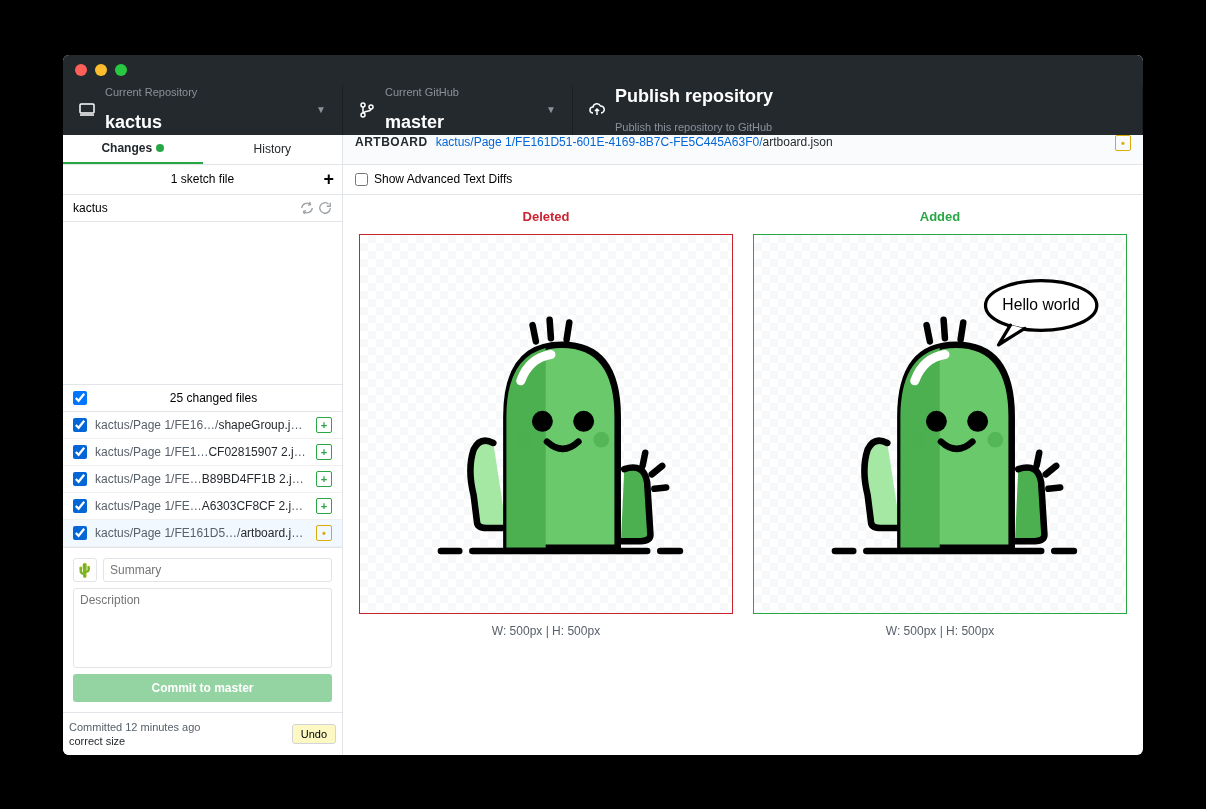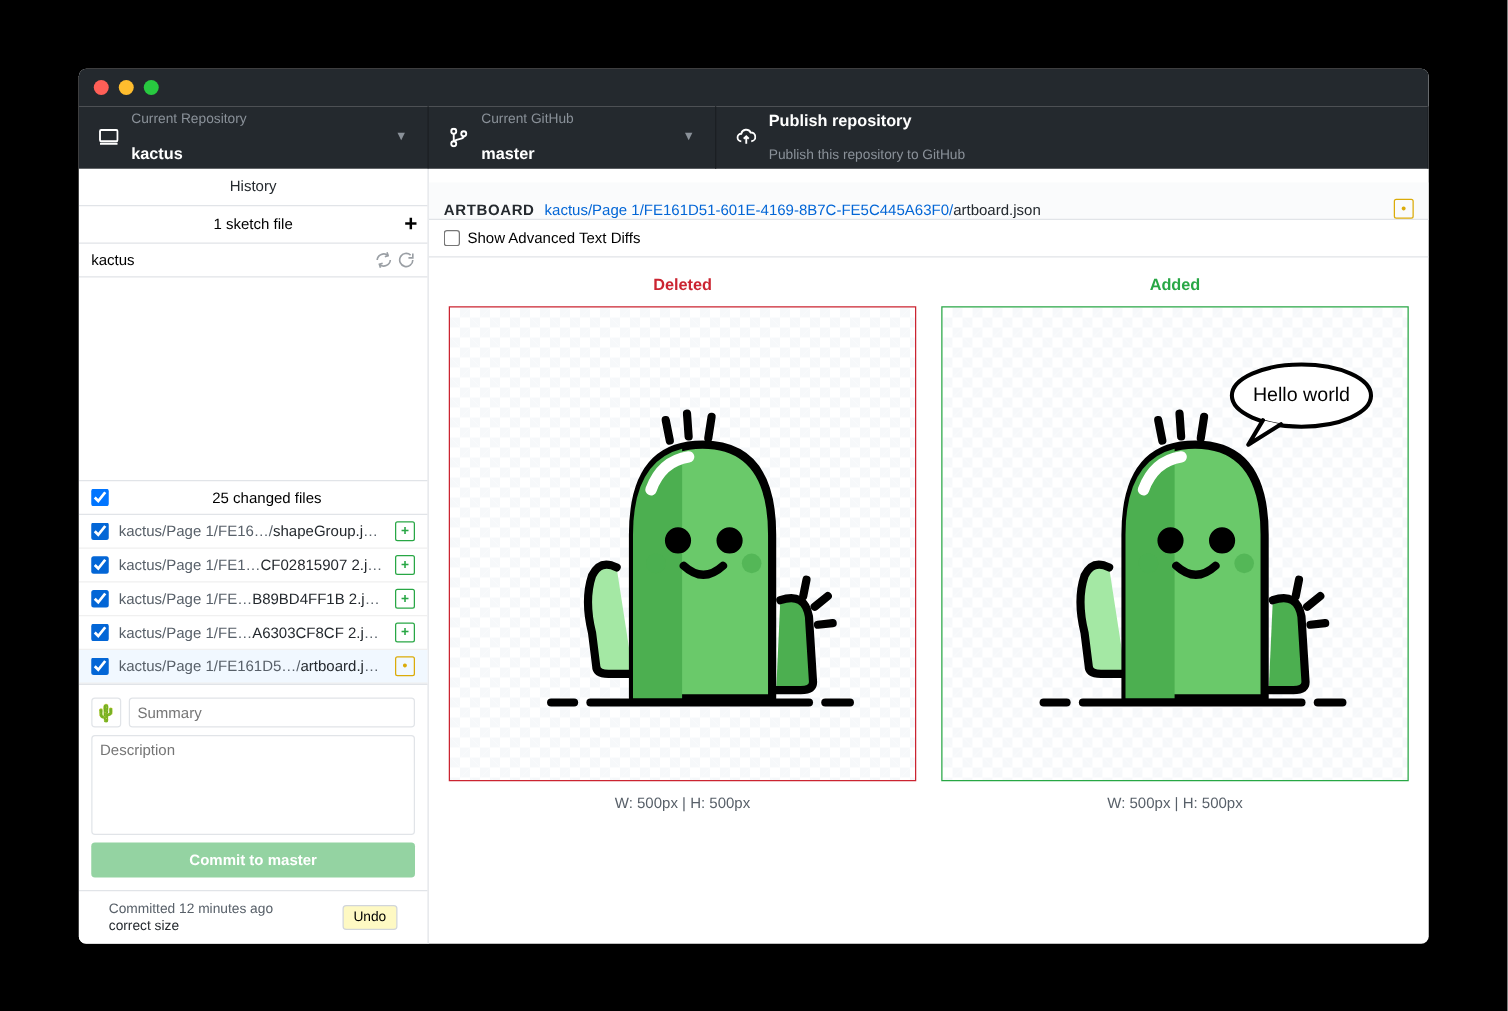--- a/index.html
+++ b/index.html
@@ -11,21 +11,21 @@
 .tl-min { background: #ffbd2e; }
 .tl-max { background: #28c940; }
 .toolbar { height: 50px; background: #24292e; display: flex; align-items: stretch; color: #fff; }
 .toolbar-section { display: flex; align-items: center; padding: 0 16px; border-right: 1px solid #1b1f23; gap: 10px; cursor: pointer; }
 .toolbar-section.repo { width: 280px; }
 .toolbar-section.branch { width: 230px; }
 .toolbar-section.publish { flex: 1; }
 .toolbar-icon { width: 16px; height: 16px; flex-shrink: 0; }
 .toolbar-text { flex: 1; display: flex; flex-direction: column; gap: 14px; }
 .toolbar-label { font-size: 11px; color: #8a9199; font-weight: 400; }
-.toolbar-value { font-size: 13px; font-weight: 600; color: #fff; }
+.toolbar-value { font-size: 18px; font-weight: 600; color: #fff; }
 .toolbar-chevron { font-size: 10px; color: #8a9199; }
 .body { flex: 1; display: flex; overflow: hidden; }
 .sidebar { width: 280px; border-right: 1px solid #e1e4e8; display: flex; flex-direction: column; background: #fff; }
 .tabs { display: flex; border-bottom: 1px solid #e1e4e8; height: 30px; }
 .tab { flex: 1; display: flex; align-items: center; justify-content: center; font-size: 12px; cursor: pointer; gap: 4px; color: #24292e; }
 .tab.active { border-bottom: 2px solid #28a745; font-weight: 600; }
 .dot-green { width: 8px; height: 8px; border-radius: 50%; background: #28a745; }
 .sketch-header { display: flex; align-items: center; justify-content: center; height: 30px; border-bottom: 1px solid #e1e4e8; font-size: 12px; position: relative; }
 .plus-btn { position: absolute; right: 8px; font-size: 18px; font-weight: 600; cursor: pointer; }
 .sketch-item { display: flex; align-items: center; justify-content: space-between; padding: 6px 10px; border-bottom: 1px solid #e1e4e8; font-size: 12px; }
@@ -44,25 +44,25 @@
 .status-badge { width: 16px; height: 16px; border-radius: 2px; display: flex; align-items: center; justify-content: center; font-size: 11px; font-weight: 700; }
 .status-added { border: 1px solid #28a745; color: #28a745; }
 .status-modified { border: 1px solid #dbab09; color: #dbab09; }
 .commit-box { padding: 10px; border-top: 1px solid #e1e4e8; display: flex; flex-direction: column; gap: 6px; }
 .summary-row { display: flex; gap: 6px; align-items: center; }
 .avatar-icon { width: 24px; height: 24px; border-radius: 3px; background: #fff; border: 1px solid #e1e4e8; display: flex; align-items: center; justify-content: center; font-size: 14px; }
 .summary-input { flex: 1; border: 1px solid #e1e4e8; border-radius: 3px; padding: 4px 6px; font-size: 12px; }
 .desc-input { border: 1px solid #e1e4e8; border-radius: 3px; padding: 4px 6px; font-size: 12px; height: 80px; resize: none; font-family: inherit; }
 .commit-btn { background: #94d3a2; color: #fff; border: none; border-radius: 3px; padding: 7px; font-size: 12px; font-weight: 600; cursor: pointer; }
 .commit-btn b { font-weight: 700; }
-.last-commit { display: flex; align-items: center; justify-content: space-between; padding: 8px 24px; border-top: 1px solid #e1e4e8; font-size: 11px; }
+.last-commit { display: flex; align-items: center; justify-content: space-between; padding: 8px 6px; border-top: 1px solid #e1e4e8; font-size: 11px; }
 .last-commit-text { display: flex; flex-direction: column; gap: 2px; color: #586069; }
 .undo-btn { border: 1px solid #d1d5da; background: #fef9c3; border-radius: 3px; padding: 3px 8px; font-size: 11px; cursor: pointer; }
 .main { flex: 1; display: flex; flex-direction: column; overflow: hidden; }
-.breadcrumb { height: 30px; border-bottom: 1px solid #e1e4e8; display: flex; align-items: flex-end; padding: 0 12px; font-size: 12px; gap: 8px; background: #fafbfc; margin-top: 11px; }
+.breadcrumb { height: 30px; border-bottom: 1px solid #e1e4e8; display: flex; align-items: flex-start; padding: 0 12px; font-size: 12px; gap: 8px; background: #fafbfc; }
 .breadcrumb-artboard { font-weight: 700; text-transform: uppercase; letter-spacing: 0.5px; color: #24292e; }
 .breadcrumb-path { color: #0366d6; }
 .breadcrumb-file { color: #24292e; }
 .breadcrumb-status { margin-left: auto; }
 .adv-diffs { height: 30px; border-bottom: 1px solid #e1e4e8; display: flex; align-items: center; padding: 0 12px; font-size: 12px; gap: 6px; }
 .diff-view { flex: 1; padding: 14px 16px; display: flex; flex-direction: column; gap: 10px; overflow: auto; }
 .diff-labels { display: flex; gap: 20px; }
 .diff-label { flex: 1; text-align: center; font-size: 13px; font-weight: 600; }
 .diff-label.deleted { color: #cb2431; }
 .diff-label.added { color: #28a745; }
@@ -121,20 +121,24 @@
       <div class="toolbar-text">
         <span class="toolbar-value">Publish repository</span>
         <span class="toolbar-label">Publish this repository to GitHub</span>
       </div>
     </div>
   </div>
 
   <div class="body">
     <div class="sidebar">
       <div class="tabs">
+        <div class="tab active">
+          <span>Changes</span>
+          <span class="dot-green"></span>
+        </div>
         <div class="tab">
           <span>History</span>
         </div>
       </div>
       <div class="sketch-header">
         <span>1 sketch file</span>
         <span class="plus-btn">+</span>
       </div>
       <div class="sketch-item">
         <span>kactus</span>

